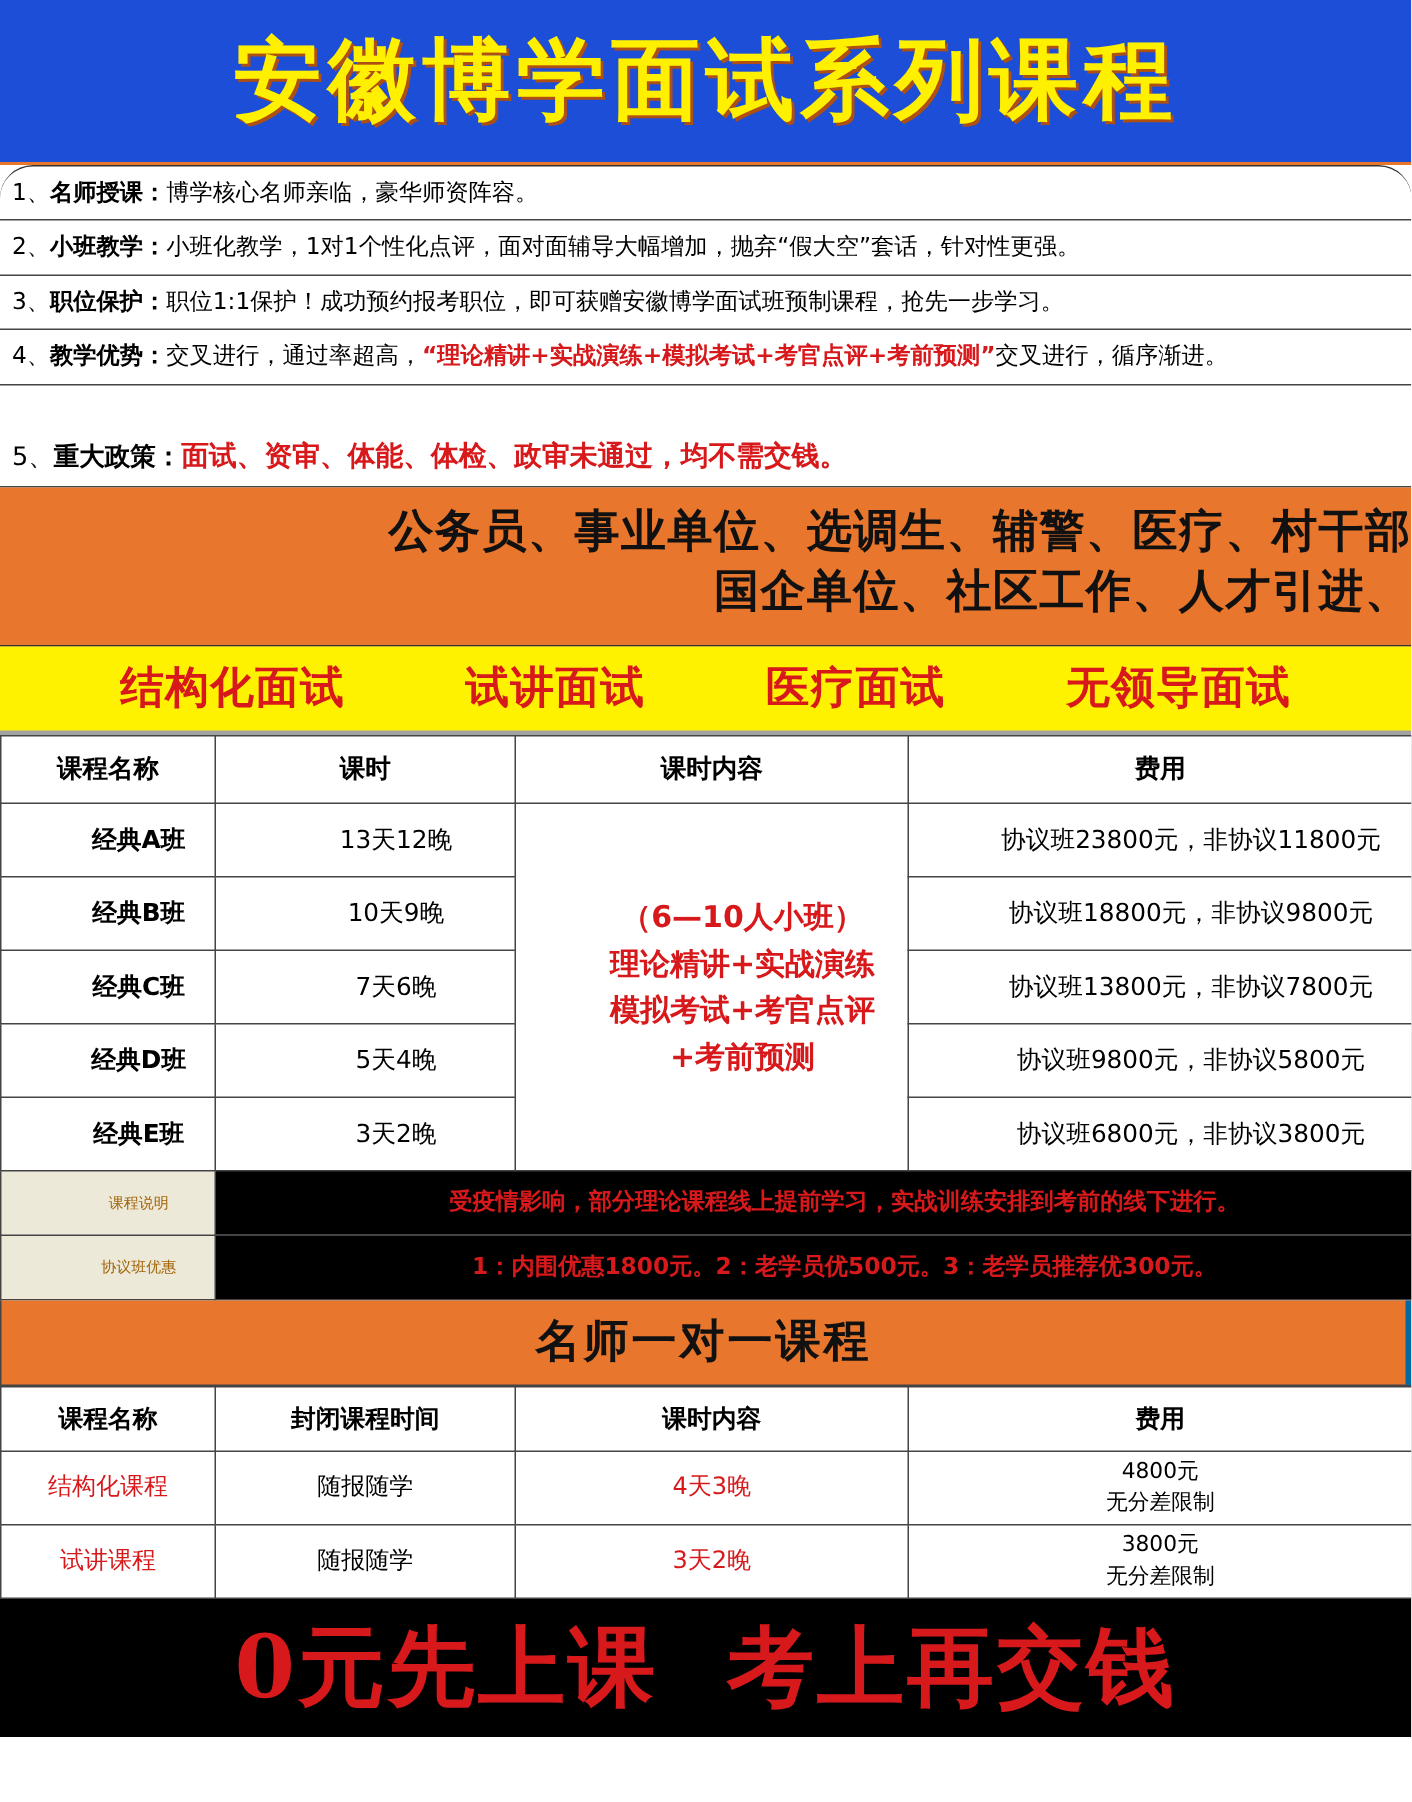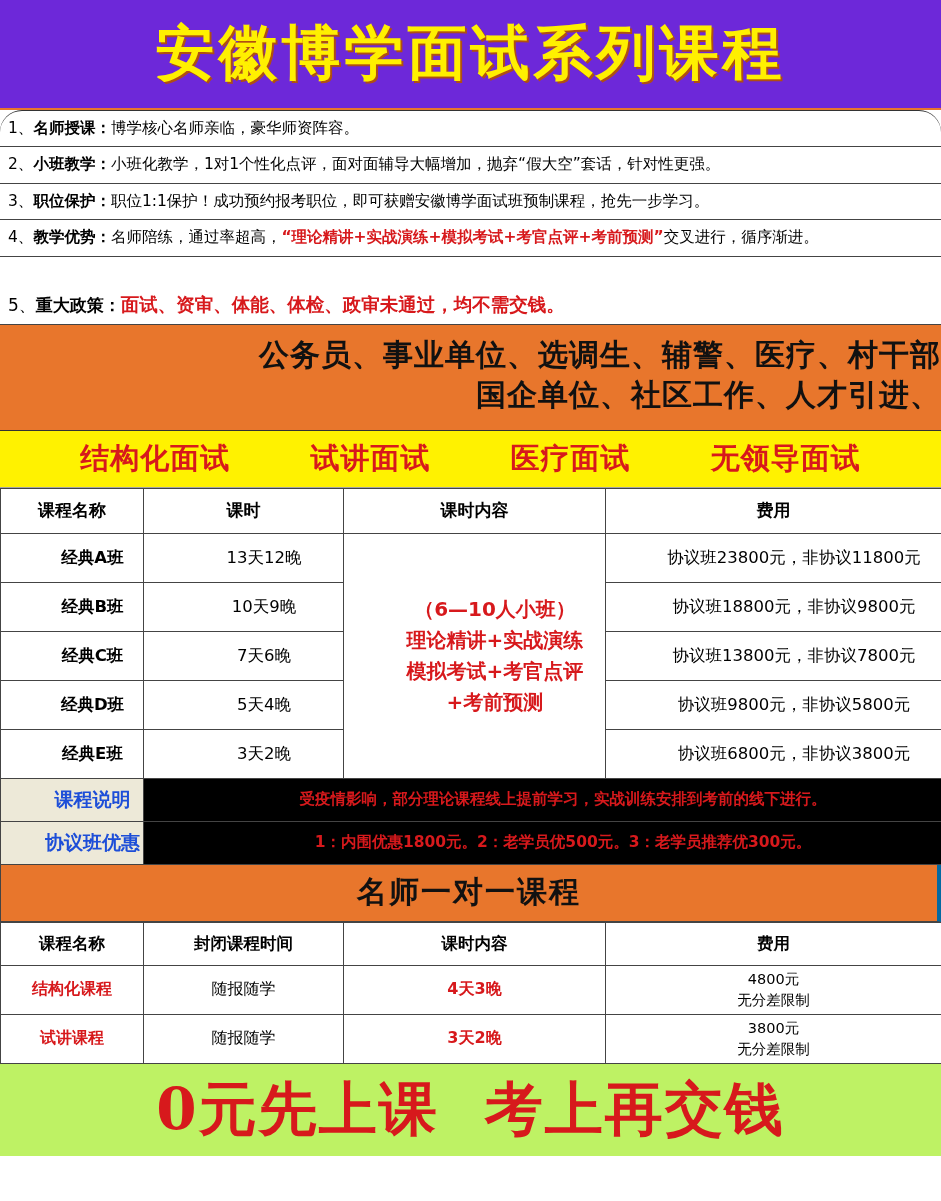--- a/index.html
+++ b/index.html
@@ -13,21 +13,21 @@
   .page {
     width: 941px;
     height: 1201px;
     position: relative;
     background: #ffffff;
     box-sizing: border-box;
     overflow: hidden;
   }
   
   .title-banner {
-    background: #6d28d9;
+    background: #1d4ed8;
     height: 108px;
     display: flex;
     align-items: center;
     justify-content: center;
     border-bottom: 2px solid #E8762C;
   }
   .title-banner .title-text {
     color: #FFF000;
     font-family: "DejaVu Serif", serif;
     font-weight: bold;
@@ -82,21 +82,21 @@
     line-height: 1.35;
     letter-spacing: 1px;
   }
   
   .interview-types {
     background: #FFF200;
     height: 56px;
     display: flex;
     align-items: center;
     justify-content: space-evenly;
-    border-bottom: 1px solid #a3a3a3;
+    border-bottom: 3px solid #a3a3a3;
   }
   .interview-types span {
     color: #D7191C;
     font-family: "DejaVu Serif", serif;
     font-weight: bold;
     font-size: 29px;
     letter-spacing: 1px;
   }
   
   table {
@@ -130,23 +130,23 @@
     font-weight: bold;
     font-size: 20px;
     line-height: 1.55;
   }
   .note-row td {
     height: 42px;
     font-size: 15.5px;
   }
   .note-row td.note-label {
     background: #EDE9D8;
-    color: #1d4ed8;
-    font-weight: bold;
-    font-size: 19px;
+    color: #a16207;
+    font-weight: normal;
+    font-size: 10px;
   }
   .note-row td.note-value {
     background: #000000;
     color: #D7191C;
     font-weight: bold;
     text-align: center;
     font-size: 15.5px;
   }
   
   .one-on-one-banner {
@@ -170,30 +170,30 @@
     height: 42px;
     font-size: 16.5px;
     font-weight: bold;
   }
   .teacher-table td {
     height: 48px;
     font-size: 16px;
   }
   .teacher-table td.red-bold {
     color: #D7191C;
-    font-weight: bold;
+    font-weight: normal;
     margin-top: 36px;
   }
   .teacher-table td.fee-cell {
     font-size: 14.5px;
     line-height: 1.4;
   }
   
   .bottom-banner {
-    background: #bef264;
+    background: #000000;
     height: 92px;
     display: flex;
     align-items: center;
     justify-content: center;
     gap: 46px;
   }
   .bottom-banner span {
     color: #D7191C;
     font-family: "DejaVu Serif", serif;
     font-weight: bold;
@@ -214,21 +214,21 @@
     <div class="feature-row">
       <span class="idx">1、</span><span class="lbl">名师授课：</span><span>博学核心名师亲临，豪华师资阵容。</span>
     </div>
     <div class="feature-row">
       <span class="idx">2、</span><span class="lbl">小班教学：</span><span>小班化教学，1对1个性化点评，面对面辅导大幅增加，抛弃“假大空”套话，针对性更强。</span>
     </div>
     <div class="feature-row">
       <span class="idx">3、</span><span class="lbl">职位保护：</span><span>职位1:1保护！成功预约报考职位，即可获赠安徽博学面试班预制课程，抢先一步学习。</span>
     </div>
     <div class="feature-row">
-      <span class="idx">4、</span><span class="lbl">教学优势：</span><span>名师陪练，通过率超高，</span><span class="hl-red">“理论精讲+实战演练+模拟考试+考官点评+考前预测”</span><span>交叉进行，循序渐进。</span>
+      <span class="idx">4、</span><span class="lbl">教学优势：</span><span>交叉进行，通过率超高，</span><span class="hl-red">“理论精讲+实战演练+模拟考试+考官点评+考前预测”</span><span>交叉进行，循序渐进。</span>
     </div>
     <div class="feature-row policy">
       <span class="idx">5、</span><span class="lbl">重大政策：</span><span class="policy-text">面试、资审、体能、体检、政审未通过，均不需交钱。</span>
     </div>
   </div>
 
   <div class="categories">
     <div>公务员、事业单位、选调生、辅警、医疗、村干部</div>
     <div>国企单位、社区工作、人才引进、</div>
   </div>

